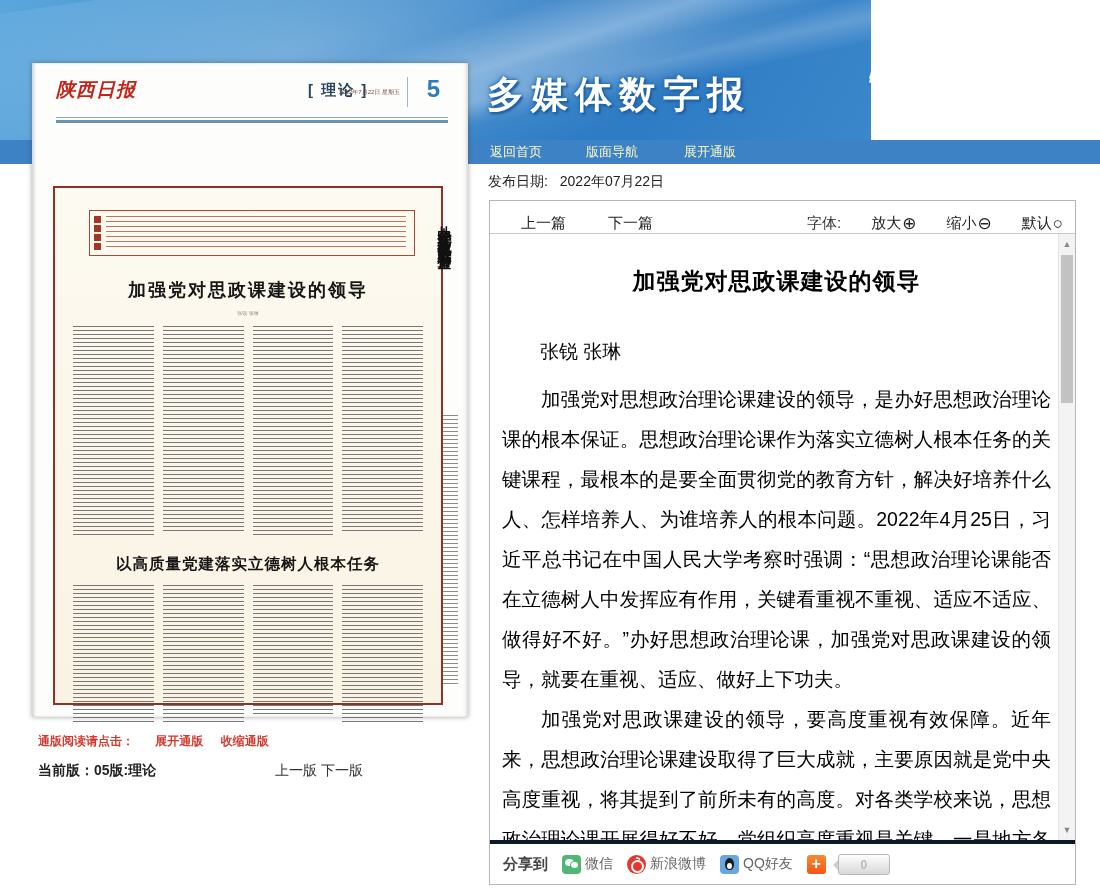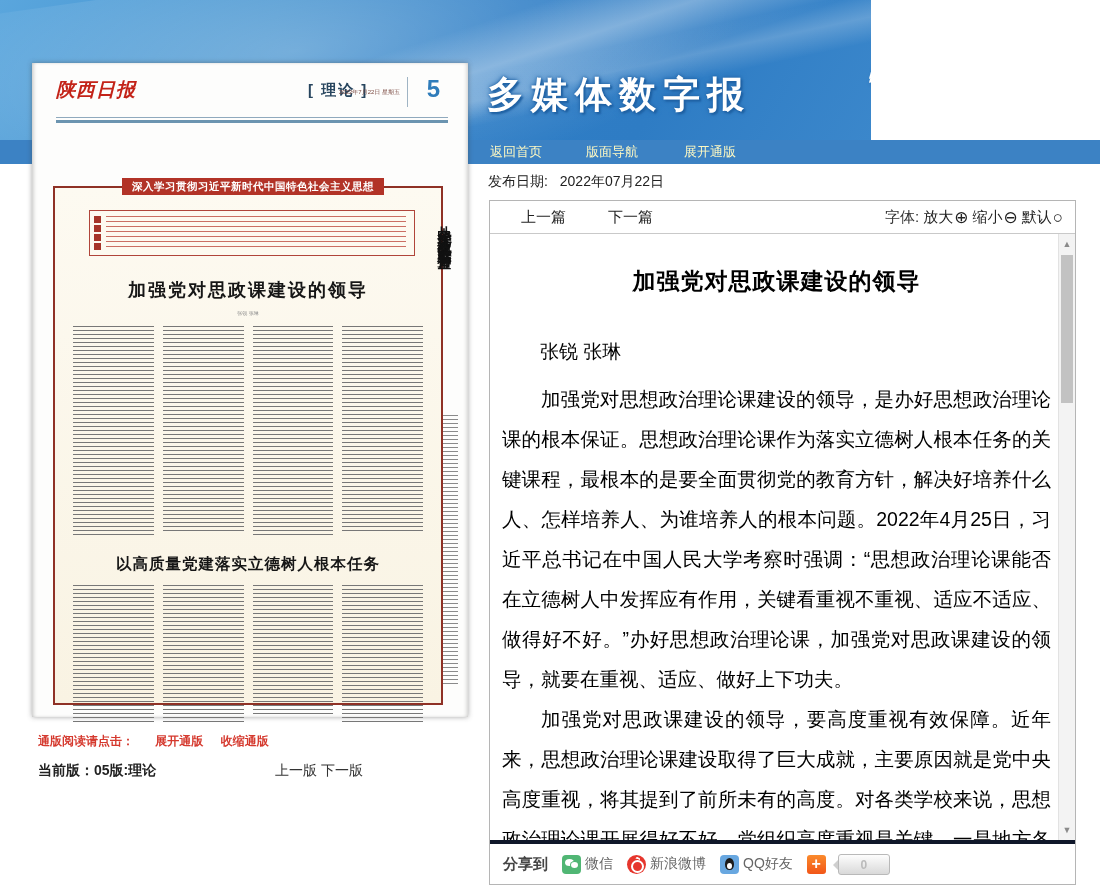--- a/index.html
+++ b/index.html
@@ -77,24 +77,24 @@
   
   .read-row { position:absolute; left:38px; top:733px; font-size:12px; font-weight:bold; color:#d5392e; }
   .read-row .link { margin-left:18px; cursor:pointer; }
   .read-row .link + .link { margin-left:14px; }
   .ver-row { position:absolute; left:38px; top:762px; font-size:14px; font-weight:bold; color:#222; width:420px; }
   .ver-nav { position:absolute; left:237px; top:0; font-weight:normal; color:#333; }
   .ver-nav span { cursor:pointer; }
 
   
   .pane { position:absolute; left:489px; top:200px; width:587px; height:685px; border:1px solid #b5b5b5; background:#fff; }
-  .pane-head { height:33px; border-bottom:1px solid #c9c9c9; display:flex; align-items:center; font-size:15px; color:#222; }
+  .pane-head { height:33px; border-bottom:1px solid #c9c9c9; display:flex; align-items:flex-end; font-size:15px; color:#222; }
   .ph-prev { margin-left:31px; cursor:pointer; }
   .ph-next { margin-left:42px; cursor:pointer; }
-  .ph-font { margin-left:auto; margin-right:12px; display:flex; align-items:center; gap:4px; }
+  .ph-font { margin-left:auto; margin-right:12px; display:flex; align-items:center; gap:30px; }
   .ph-font .flabel { color:#333; }
   .fbtn { cursor:pointer; color:#222; display:flex; align-items:center; }
   .fbtn .glyph { font-size:17px; margin-left:1px; line-height:1; }
   .pane-body { position:relative; height:606px; overflow:hidden; }
   .article { position:absolute; left:12px; top:0; width:549px; height:100%; overflow:hidden; }
   .art-title { text-align:center; font-size:23px; font-weight:bold; color:#000; margin-top:32px; letter-spacing:1px; }
   .art-author { font-size:19px; color:#000; margin-top:42px; text-indent:2em; }
   .article p.body { font-size:19.5px; color:#000; line-height:40px; text-align:justify; text-indent:2em; margin-top:14px; }
   .article p.body + p.body { margin-top:0; }
 
@@ -157,21 +157,20 @@
     <span class="np-datebox">
       <span class="np-date">2022年7月22日 星期五</span>
       <span class="np-dateline2"></span>
     </span>
     <span class="np-vline"></span>
     <span class="np-pageno">5</span>
   </div>
   <div class="np-rule"></div>
   <div class="np-rule2"></div>
 
-  <div class="np-banner">深入学习贯彻习近平新时代中国特色社会主义思想</div>
 
   <div class="np-box">
     <div class="np-intro">
       <span class="np-seals">
         <span class="np-seal"></span>
           <span class="np-seal"></span>
           <span class="np-seal"></span>
           <span class="np-seal"></span>
       </span>
       <div class="np-introlines"></div>

